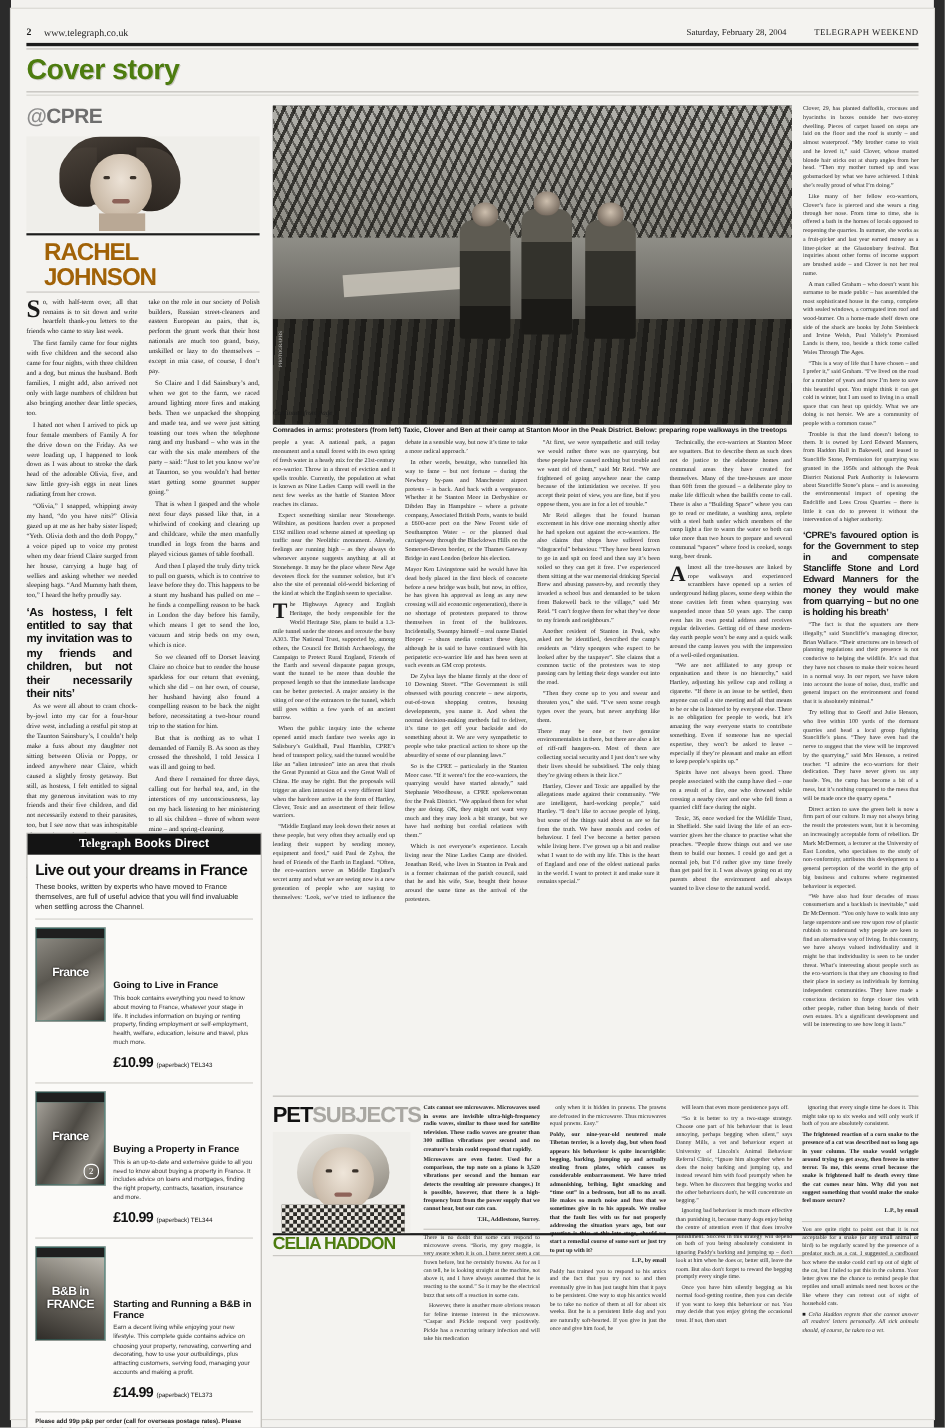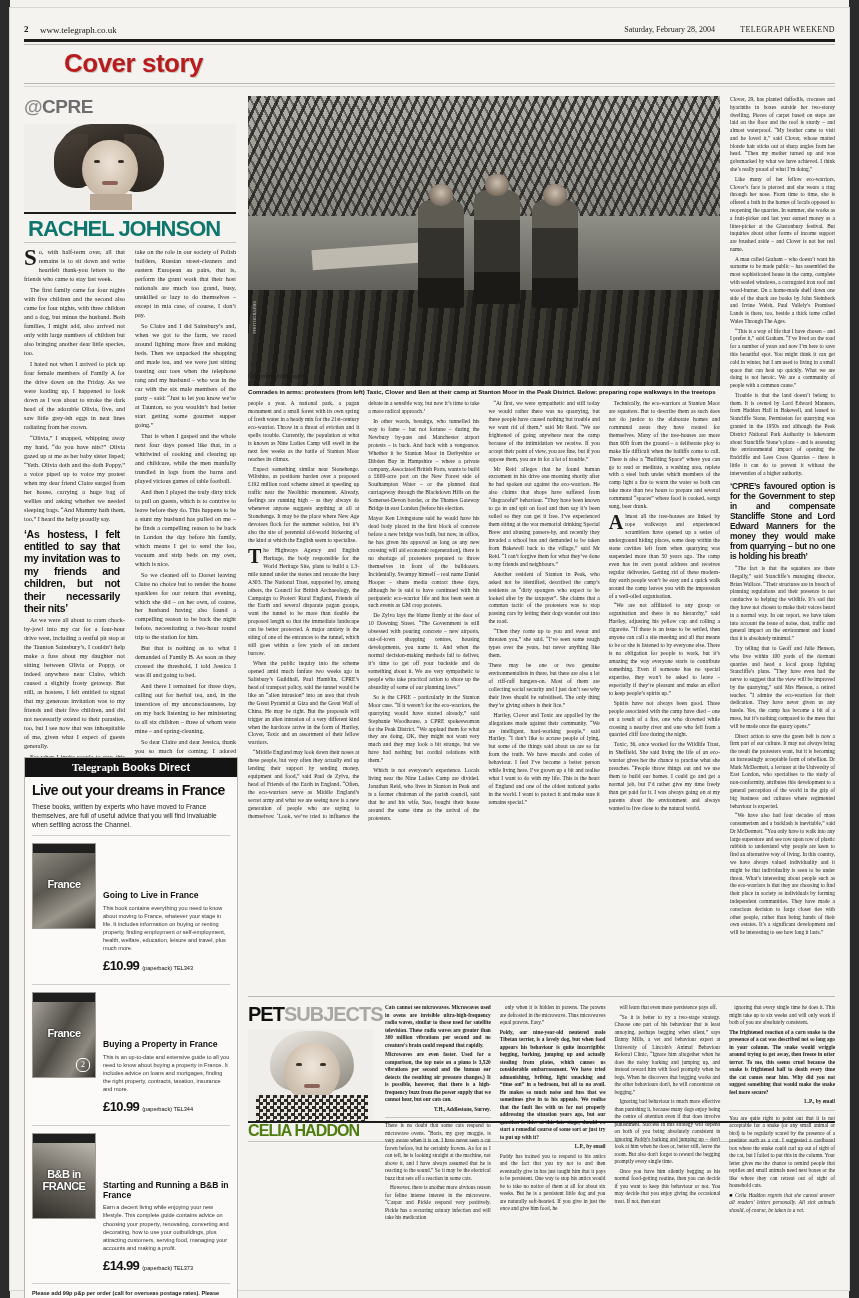--- a/index.html
+++ b/index.html
@@ -11,22 +11,22 @@
 
   
   .mast{position:absolute;left:24px;top:24px;right:24px;height:14px;}
   .mast .pg{position:absolute;left:0;top:0;font-weight:bold;font-size:9px;color:#1a1a1a;}
   .mast .url{position:absolute;left:16px;top:1px;font-size:9px;color:#1a1a1a;font-family:"Liberation Serif",serif;}
   .mast .date{position:absolute;right:120px;top:1px;font-size:8px;color:#1a1a1a;}
   .mast .brand{position:absolute;right:0;top:1px;font-size:8px;letter-spacing:.4px;color:#1a1a1a;}
   .rule-top{position:absolute;left:24px;top:39px;right:24px;height:3px;background:#1d1d1d;}
   .rule-thin{position:absolute;left:24px;top:44px;right:24px;height:1px;background:#bdbbb6;}
 
-  .cover-story{position:absolute;left:24px;top:48px;font-family:"Liberation Sans",sans-serif;font-weight:bold;font-size:26px;color:#b91c1c;letter-spacing:-.5px;
-    text-shadow:1px 1px 0 #c9c7c2;margin-left:40px;}
+  .cover-story{position:absolute;left:24px;top:48px;font-family:"Liberation Sans",sans-serif;font-weight:bold;font-size:26px;color:#4d7c0f;letter-spacing:-.5px;
+    text-shadow:1px 1px 0 #c9c7c2;}
   .rule-under{position:absolute;left:24px;top:83px;right:24px;height:1px;background:#b9b7b2;}
   .rule-under2{position:absolute;left:24px;top:86px;right:24px;height:1px;background:#d6d4cf;}
 
   
   .colL{position:absolute;left:24px;top:96px;width:212px;}
   .athome{font-family:"Liberation Sans",sans-serif;font-weight:bold;font-size:19px;color:#6e6e6e;letter-spacing:-.5px;}
   .athome .at{color:#8c8c8c;}
   .rj-photo{margin-top:6px;width:212px;height:86px;position:relative;overflow:hidden;background:#efeeea;}
   .rj-photo .hair{position:absolute;left:32px;top:0px;width:106px;height:62px;border-radius:53px 53px 40px 40px;
     background:linear-gradient(160deg,#4a423a,#241f1b 60%,#37302a);}
@@ -35,21 +35,21 @@
   .rj-photo .hairR{position:absolute;left:100px;top:10px;width:40px;height:58px;border-radius:0 28px 26px 10px;
     background:linear-gradient(200deg,#4a423a,#2a241f);}
   .rj-photo .hairL{position:absolute;left:30px;top:10px;width:34px;height:54px;border-radius:24px 0 8px 22px;
     background:linear-gradient(160deg,#4a423a,#2a241f);}
   .rj-photo .eyeA,.rj-photo .eyeB{position:absolute;width:6px;height:3px;background:#3a322b;border-radius:3px;top:36px;}
   .rj-photo .eyeA{left:70px;} .rj-photo .eyeB{left:94px;}
   .rj-photo .mouth{position:absolute;left:78px;top:57px;width:16px;height:4px;border-radius:8px;background:#8c6258;}
   .rj-photo .neck{position:absolute;left:66px;top:70px;width:42px;height:18px;background:#b9a895;}
 
   .rj-rule{height:2px;background:#1d1d1d;margin-top:2px;}
-  .rj-name{font-family:"Liberation Sans",sans-serif;font-weight:bold;font-size:22px;letter-spacing:-1px;color:#0f766e;line-height:1.05;margin:3px 4px 2px;}
+  .rj-name{font-family:"Liberation Sans",sans-serif;font-weight:bold;font-size:22px;letter-spacing:-1px;color:#a16207;line-height:1.05;margin:3px 16px 2px;}
   .rj-rule2{height:1px;background:#c6c4bf;margin-bottom:5px;}
 
   .twocol{column-count:2;column-gap:10px;font-size:6.2px;line-height:1.45;text-align:justify;color:#1b1b1b;}
   .twocol p{margin:0 0 2px;text-indent:6px;}
   .twocol p.first{text-indent:0;}
   .dropcap::first-letter{float:left;font-size:23px;line-height:.82;font-weight:bold;padding:1px 2px 0 0;font-family:"Liberation Serif",serif;}
 
   .pullq{font-family:Liberation Sans, sans-serif;font-weight:bold;font-size:10.5px;line-height:1.18;color:#111;
     letter-spacing:-.3px;}
   .wrapfig{float:left;width:96px;margin:2px 6px 2px 0;}

